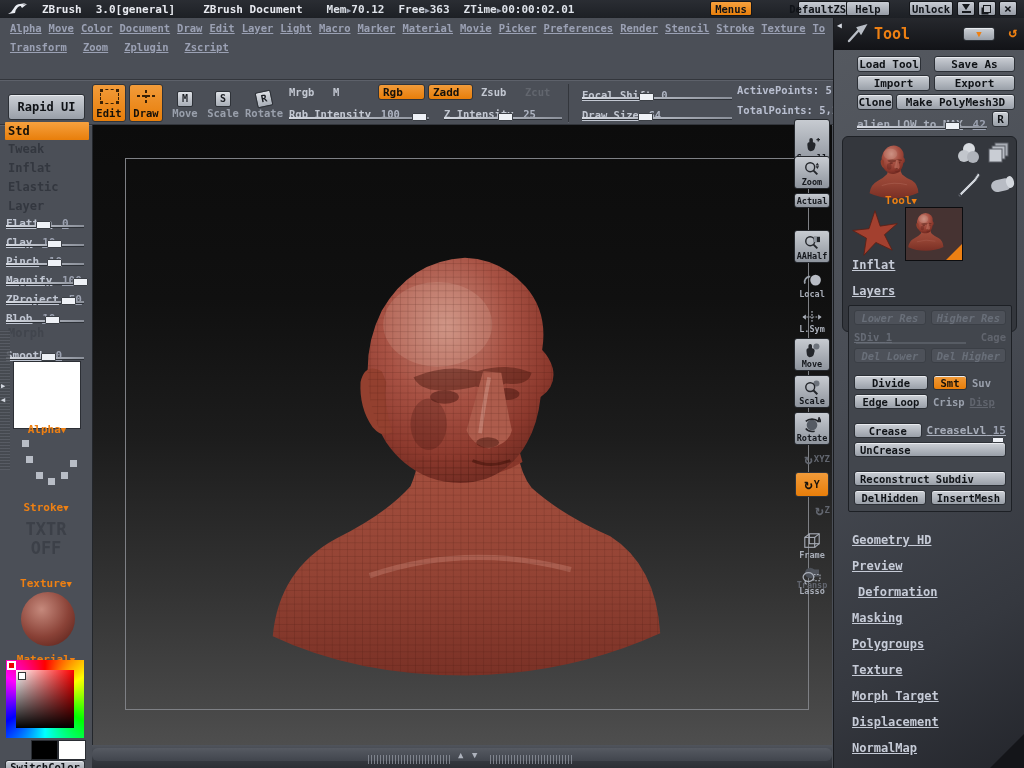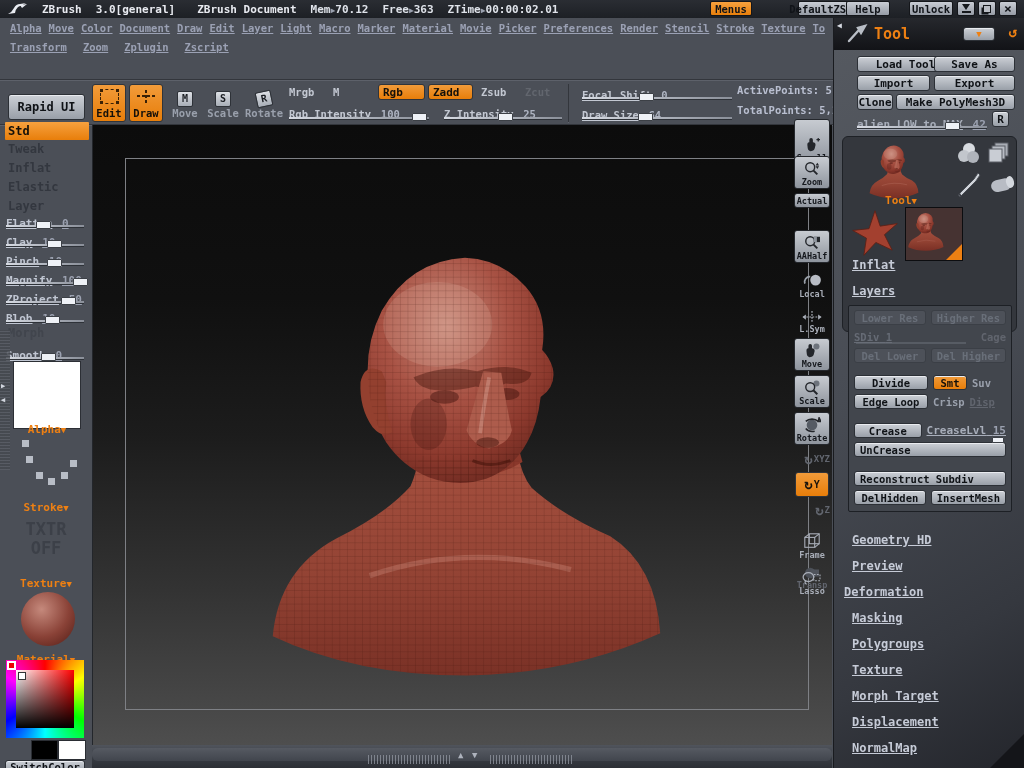--- a/index.html
+++ b/index.html
@@ -29,21 +29,21 @@
   .slval{color:#aeb4c2;}
   .track{position:absolute;height:2px;background:linear-gradient(90deg,#d6dae2,#8a8f99);box-shadow:0 1px 0 #2e3238;}
   .handle{position:absolute;top:-4px;width:15px;height:8px;background:#eef1f6;border:1px solid #3c4046;border-radius:1px;box-sizing:border-box;}
   .badge{display:inline-block;width:14px;height:14px;background:linear-gradient(#dde0e5,#a8aeb7);
          border:1px solid #2e3238;border-radius:2px;color:#1a1d22;font-size:10px;text-align:center;line-height:14px;}
   
   .btn{background:linear-gradient(#ccd0d6,#999fa8);border:1px solid #2c3036;border-radius:3px;
        color:#0f1216;font-size:11px;display:flex;align-items:center;box-sizing:border-box;
        padding:0 5px;box-shadow:inset 0 1px 0 #e9ebef;white-space:nowrap;}
   .btn.c{justify-content:center;}
-  .btn.dis{background:#4d5159;color:#696f79;border-color:#3b3f46;box-shadow:none;}
+  .btn.dis{background:#4d5159;color:#696f79;border-color:#3b3f46;box-shadow:none;font-style:italic;}
   .btn.on{background:linear-gradient(#f19b3a,#e87e0a);color:#14100a;}
   
   .sbplain{color:#33373f;font-size:12px;}
   .sbsel{background:linear-gradient(#f6a13f,#e87e0a);color:#141009;font-size:12px;
          padding:2px 3px;border-radius:1px;}
   .sblabel{color:#c0c6d2;font-size:11px;text-decoration:underline;white-space:nowrap;}
   .sbval{color:#9ba1b0;}
   .olabel{color:#ee8013;font-size:11px;white-space:nowrap;}
   .tri{font-size:9px;color:#ee8013;}
   
@@ -150,22 +150,22 @@
     </defs>
   </svg>
 
   <div class="abs" id="titlebar">
     <div class="tgroup">
       <svg width="22" height="14" viewBox="0 0 22 14">
           <path d="M2 12 Q6 10 8 6 Q10 2 14 2 L20 1 L12 5 Q9 8 9 11 Z M14 3 L21 2 L16 6 Z" fill="#e9ecf2"></path>
         </svg>
       <span>ZBrush</span>
       <span>3.0[general]</span>
-      <span style="margin-left:8px">ZBrush Document</span>
-      <span class="tstat" style="">
+      <span style="margin-left:14px">ZBrush Document</span>
+      <span class="tstat" style="margin-left:10px">
         <span>Mem</span><span class="tarr">▶</span><span>70.12</span></span>
       <span class="tstat">
         <span>Free</span><span class="tarr">▶</span><span>363</span></span>
       <span class="tstat">
         <span>ZTime</span><span class="tarr">▶</span><span>00:00:02.01</span></span>
     </div>
     <div class="tbtn orange" style="left:710px;width:42px">Menus</div>
     <div class="tbtn" style="left:798px;width:71px">DefaultZScript</div>
     <div class="tbtn" style="left:846px;width:44px">Help</div>
     <div class="tbtn" style="left:909px;width:44px">Unlock</div>
@@ -488,21 +488,21 @@
       <svg class="abs" style="left:12px;top:6px" width="22" height="20" viewBox="0 0 22 20">
           <path d="M3 17 L12 7 M12 4 L19 2 L15 9 Z" stroke="#b9bec6" stroke-width="2.4" fill="#b9bec6" stroke-linecap="round"></path>
         </svg>
       <span class="abs" id="tptitle" style="left:40px;top:7px">Tool</span>
       <div class="abs btn c" style="right:30px;top:9px;width:32px;height:14px;padding:0">
           <span class="tri">▼</span>
         </div>
       <span class="abs" style="right:8px;top:6px;color:#ee8013;font-size:14px">↺</span>
     </div>
 
-    <div class="abs btn c" style="left:23px;top:38px;width:97px;height:16px">Load Tool</div>
+    <div class="abs btn c" style="left:23px;top:38px;width:64px;height:16px">Load Tool</div>
     <div class="abs btn c" style="left:100px;top:38px;width:81px;height:16px">Save As</div>
     <div class="abs btn c" style="left:23px;top:57px;width:73px;height:16px">Import</div>
     <div class="abs btn c" style="left:100px;top:57px;width:81px;height:16px">Export</div>
     <div class="abs btn c" style="left:23px;top:76px;width:36px;height:16px">Clone</div>
     <div class="abs btn c" style="left:62px;top:76px;width:119px;height:16px">Make PolyMesh3D</div>
     <div class="abs" style="left:23px;top:95px">
       <span class="sblabel" style="color:#a8aeba">alien LOW to MAX</span> <span class="sblabel sbval">42</span>
       <div class="track" style="left:0;top:13px;width:130px">
           <div class="handle" style="left:68%"></div>
         </div>
@@ -583,21 +583,21 @@
           <div class="btn" style="flex:1">Reconstruct Subdiv</div>
         </div>
       <div class="grow">
           <div class="btn c" style="flex:1">DelHidden</div>
                         <div class="btn c" style="flex:1">InsertMesh</div>
         </div>
     </div>
 
     <span class="abs link" style="left:18px;top:515px">Geometry HD</span>
     <span class="abs link" style="left:18px;top:541px">Preview</span>
-    <span class="abs link" style="left:10px;top:567px">Deformation</span>
+    <span class="abs link" style="left:24px;top:567px">Deformation</span>
     <span class="abs link" style="left:18px;top:593px">Masking</span>
     <span class="abs link" style="left:18px;top:619px">Polygroups</span>
     <span class="abs link" style="left:18px;top:645px">Texture</span>
     <span class="abs link" style="left:18px;top:671px">Morph Target</span>
     <span class="abs link" style="left:18px;top:697px">Displacement</span>
     <span class="abs link" style="left:18px;top:723px">NormalMap</span>
     <div class="abs" id="rescorner"></div>
   </div>
 
 </div>

